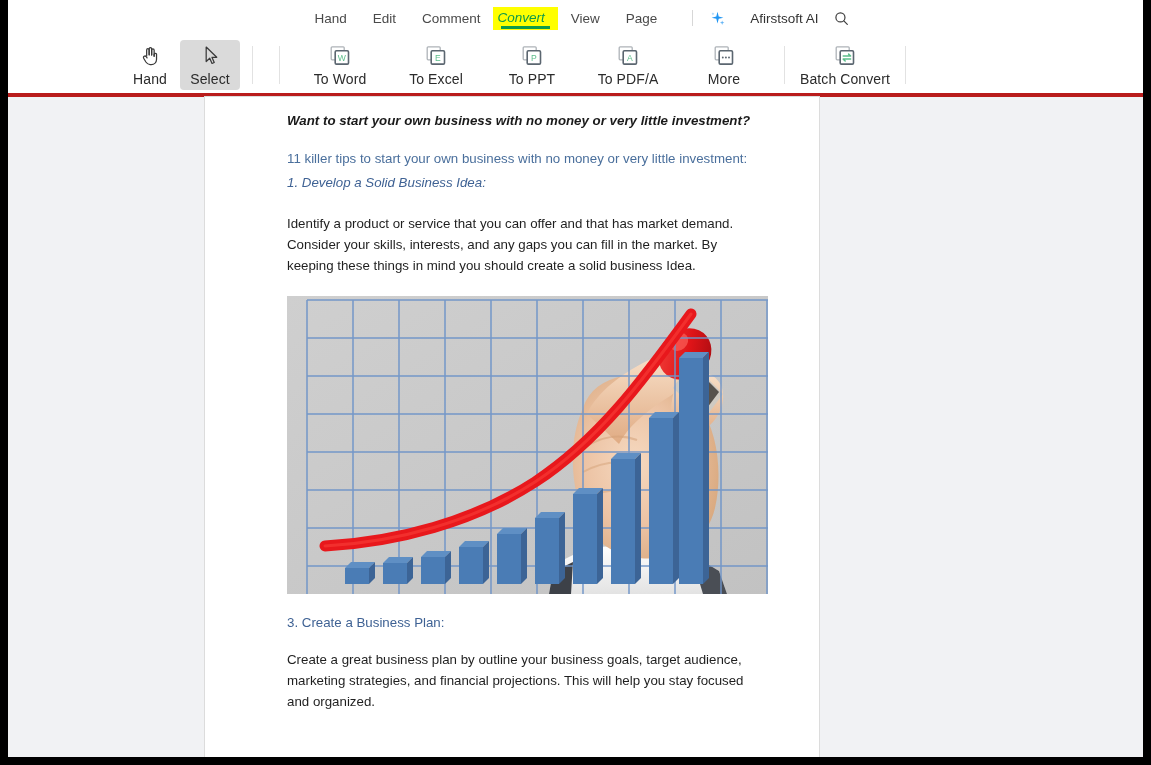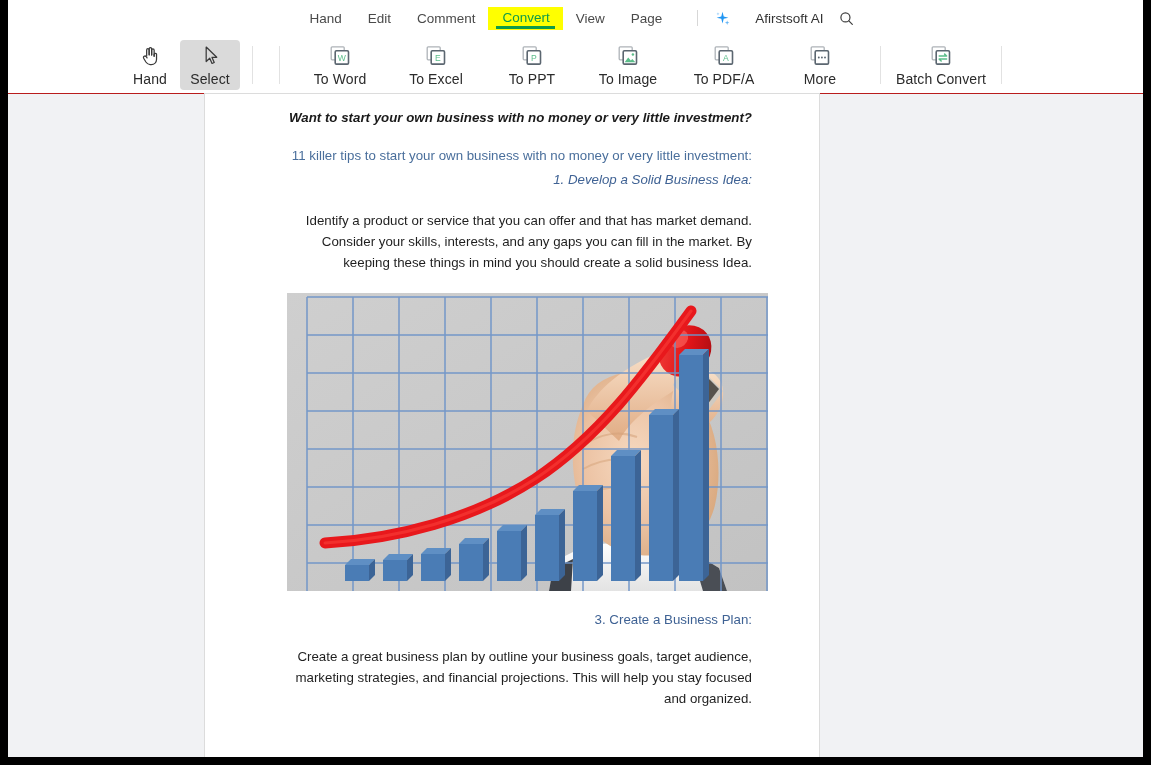--- a/index.html
+++ b/index.html
@@ -39,21 +39,22 @@
     position: relative;
     font-size: 13.5px;
     color: #4a4a4a;
     padding: 4px 13px;
     cursor: default;
     white-space: nowrap;
   }
   .menu-tab.active {
     color: #0f9b4a;
     background: #ffff00;
-    padding: 3px 13px 5px 14px;
+    padding: 3px 13px 5px 4px;
+    font-style: italic;
   }
   .menu-tab.active .underline {
     position: absolute;
     left: 8px; right: 8px;
     bottom: 1px;
     height: 2.5px;
     background: #0f9b4a;
   }
   .menu-divider {
     width: 1px; height: 16px;
@@ -109,22 +110,21 @@
     background: #e2e2e2;
     margin: 0 12px;
   }
   .tb-sep.s1 { margin: 0 14px 0 12px; }
 
   
   .workspace {
     position: relative;
     height: 664px;
     background: #f1f2f4;
-    border-top: 1px solid #b91c1c;
-    text-align: right;
+    border-top: 4px solid #b91c1c;
   }
   .page {
     position: absolute;
     left: 197px; top: 0px;
     width: 614px; height: 664px;
     background: #ffffff;
     box-shadow: 0 0 0 1px #dcdcdc;
   }
   .page-content {
     position: absolute;
@@ -280,31 +280,20 @@
       <span class="tb-icon">
         <svg width="24" height="24" viewBox="0 0 24 24">
           <rect x="3.2" y="2.8" width="13" height="13" rx="1" fill="#ffffff" stroke="#aeb3b8" stroke-width="1.3"></rect>
           <rect x="7.2" y="6.8" width="13.3" height="13.3" rx="1.2" fill="#ffffff" stroke="#5b6670" stroke-width="1.6"></rect>
           <text x="13.9" y="17.4" font-family="'Liberation Sans', sans-serif" font-size="8.6" fill="#5bbd8a" text-anchor="middle">P</text>
         </svg>
       </span>
       <span class="tb-label">To PPT</span>
     </div>
 
-    <div class="tb-item wide">
-      <span class="tb-icon">
-        <svg width="24" height="24" viewBox="0 0 24 24">
-          <rect x="3.2" y="2.8" width="13" height="13" rx="1" fill="#ffffff" stroke="#aeb3b8" stroke-width="1.3"></rect>
-          <rect x="7.2" y="6.8" width="13.3" height="13.3" rx="1.2" fill="#ffffff" stroke="#5b6670" stroke-width="1.6"></rect>
-          <circle cx="16.9" cy="10.5" r="1.25" fill="#5bbd8a"></circle>
-          <path d="M8.6 18.3 L12.2 13.6 L14.8 16.6 L16.3 15 L19.4 18.3 Z" fill="#5bbd8a"></path>
-        </svg>
-      </span>
-      <span class="tb-label">To Image</span>
-    </div>
 
     <div class="tb-item wide">
       <span class="tb-icon">
         <svg width="24" height="24" viewBox="0 0 24 24">
           <rect x="3.2" y="2.8" width="13" height="13" rx="1" fill="#ffffff" stroke="#aeb3b8" stroke-width="1.3"></rect>
           <rect x="7.2" y="6.8" width="13.3" height="13.3" rx="1.2" fill="#ffffff" stroke="#5b6670" stroke-width="1.6"></rect>
           <text x="13.9" y="17.4" font-family="'Liberation Sans', sans-serif" font-size="8.6" fill="#5bbd8a" text-anchor="middle">A</text>
         </svg>
       </span>
       <span class="tb-label">To PDF/A</span>

